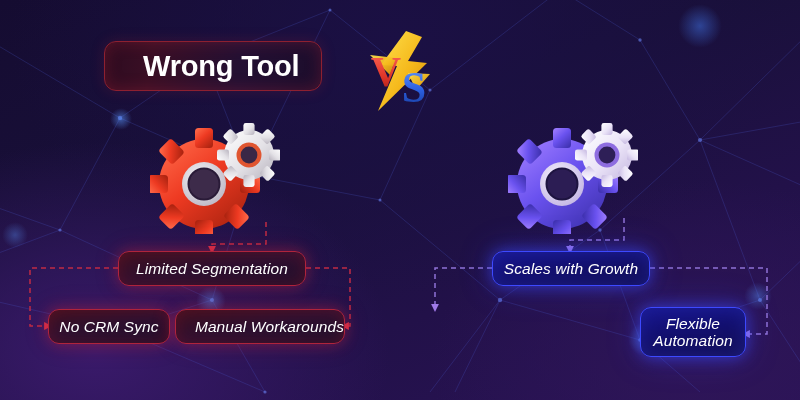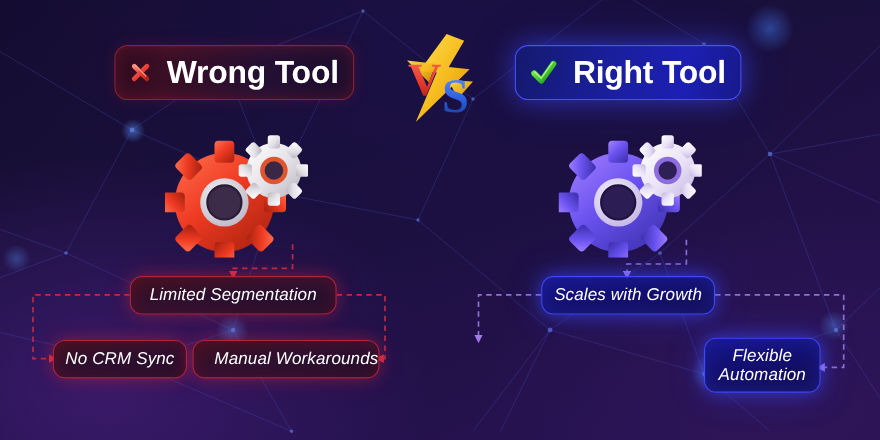--- a/index.html
+++ b/index.html
@@ -16,21 +16,21 @@
       radial-gradient(ellipse 520px 340px at 50% 10%, #1b1044 0%, rgba(27,16,68,0) 75%),
       linear-gradient(160deg,#150c31 0%,#19103a 38%,#221149 68%,#2a1356 100%);
   }
   
   #net{position:absolute;left:0;top:0;width:800px;height:400px;}
   .glowdot{position:absolute;border-radius:50%;pointer-events:none;}
 
   
   .pill{
     position:absolute;display:flex;align-items:center;gap:14px;
-    padding:0 13px;height:50px;border-radius:12px;box-sizing:border-box;
+    padding:0 24px;height:50px;border-radius:12px;box-sizing:border-box;
   }
   .pill-label{
     font-size:29px;font-weight:bold;color:#fff;letter-spacing:-0.2px;
     white-space:nowrap;line-height:1;
   }
   #pill-wrong{
     left:104px;top:41px;width:218px;
     background:linear-gradient(100deg,#2d0b20 0%,#3a0f25 22%,#241033 62%,#1c0d2c 100%);
     border:1px solid #8e2030;
     box-shadow:0 0 16px rgba(200,40,60,.28) inset, 0 0 14px rgba(170,30,50,.22);
@@ -170,34 +170,20 @@
         </linearGradient>
       </defs>
       <path d="M50 1 L25 35 L41 36 L22 81 L71 33 L52 31 L66 7 Z" fill="url(#boltg)"></path>
       <path d="M14 25 L40 28 L34 45 Z" fill="url(#boltg)" opacity=".95"></path>
       <path d="M74 44 L52 43 L60 60 Z" fill="url(#boltg)" opacity=".95"></path>
       <text x="30" y="56" font-family="'Liberation Serif', serif" font-size="42" font-weight="bold" fill="url(#vg)" text-anchor="middle">V</text>
       <text x="58" y="72" font-family="'Liberation Serif', serif" font-size="44" font-weight="bold" fill="url(#sg)" text-anchor="middle">S</text>
     </svg>
   </div>
 
-  <div class="pill" id="pill-right">
-    <svg width="34" height="34" viewBox="0 0 34 34">
-      <defs>
-        <linearGradient id="ckg" x1="0" y1="0" x2="1" y2="1">
-          <stop offset="0%" stop-color="#9dfb5e"></stop>
-            <stop offset="50%" stop-color="#47d02c"></stop>
-          <stop offset="100%" stop-color="#1f8a14"></stop>
-        </linearGradient>
-      </defs>
-      <polyline points="5,18 14,27 29,6" fill="none" stroke="url(#ckg)" stroke-width="7.2" stroke-linecap="round" stroke-linejoin="round"></polyline>
-      <polyline points="6.2,16.6 13.6,24.2 27.6,4.6" fill="none" stroke="#d2ffb0" stroke-width="1.8" stroke-linecap="round" opacity=".7"></polyline>
-    </svg>
-    <span class="pill-label">Right Tool</span>
-  </div>
 
   <div class="gears" style="left:150px;top:112px;width:130px;height:122px;">
     <svg width="130" height="122" viewBox="0 0 130 122">
       <defs>
         <linearGradient id="rg1" x1="0.1" y1="0" x2="0.9" y2="1">
           <stop offset="0%" stop-color="#ff6a4a"></stop>
             <stop offset="45%" stop-color="#ee3a22"></stop>
           <stop offset="100%" stop-color="#a8220f"></stop>
         </linearGradient>
         <linearGradient id="rg2" x1="0" y1="0" x2="1" y2="1">

